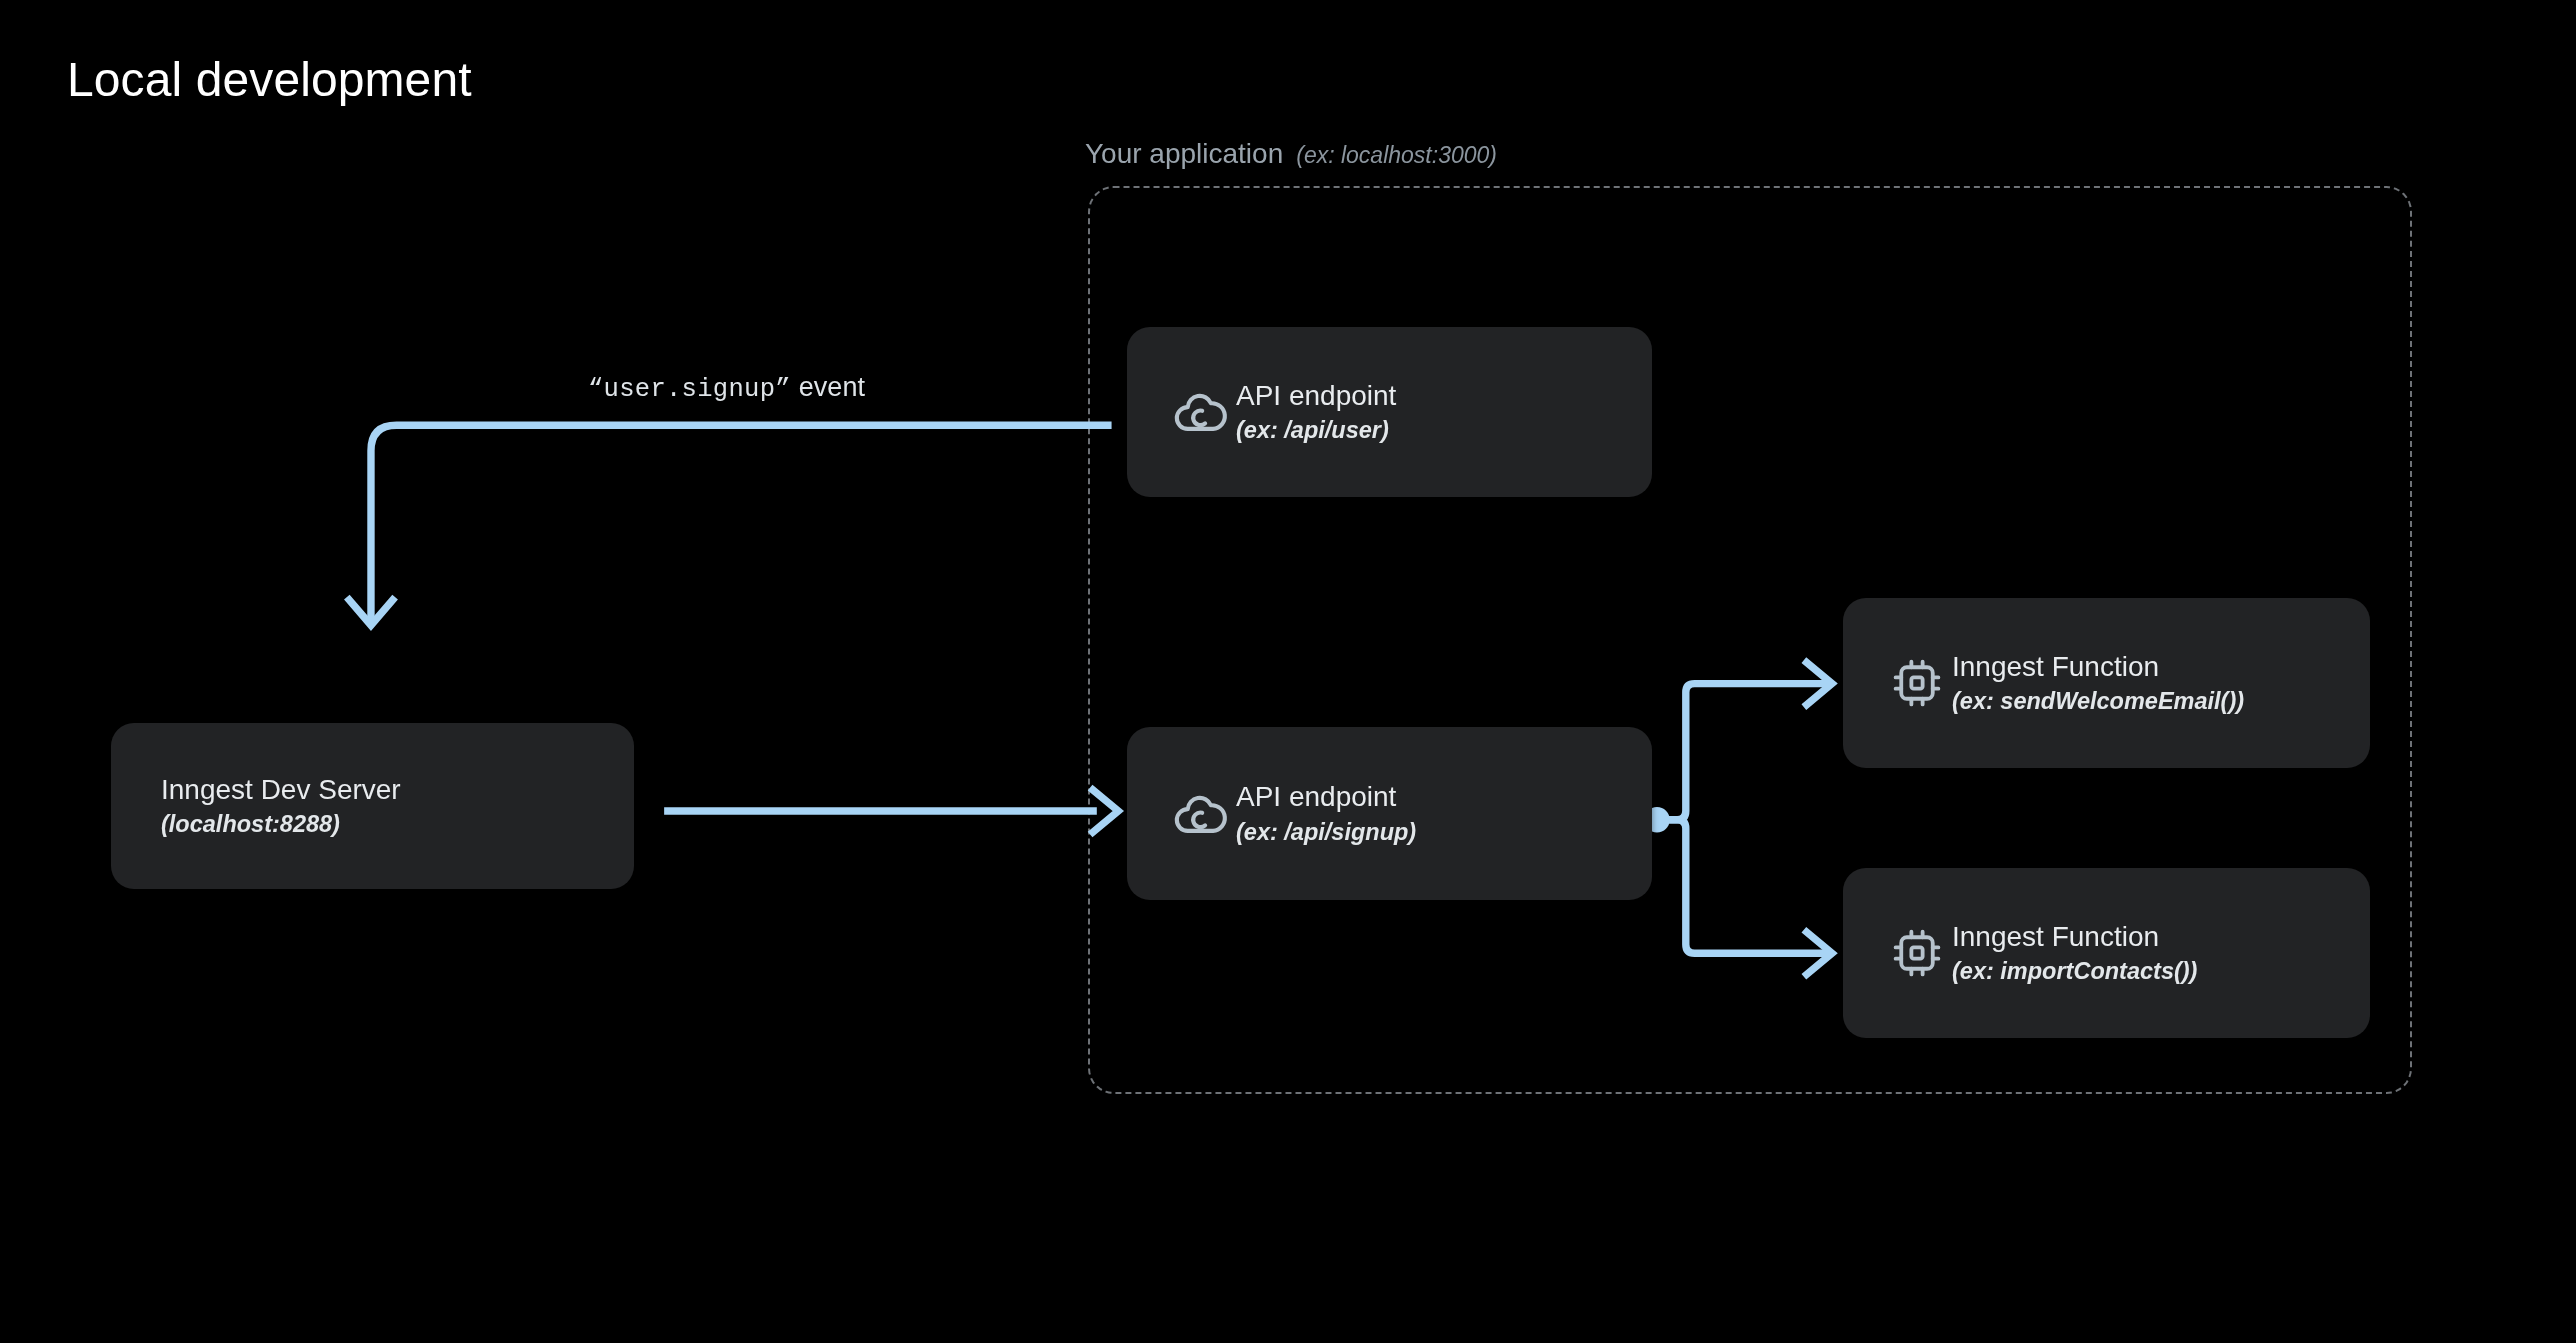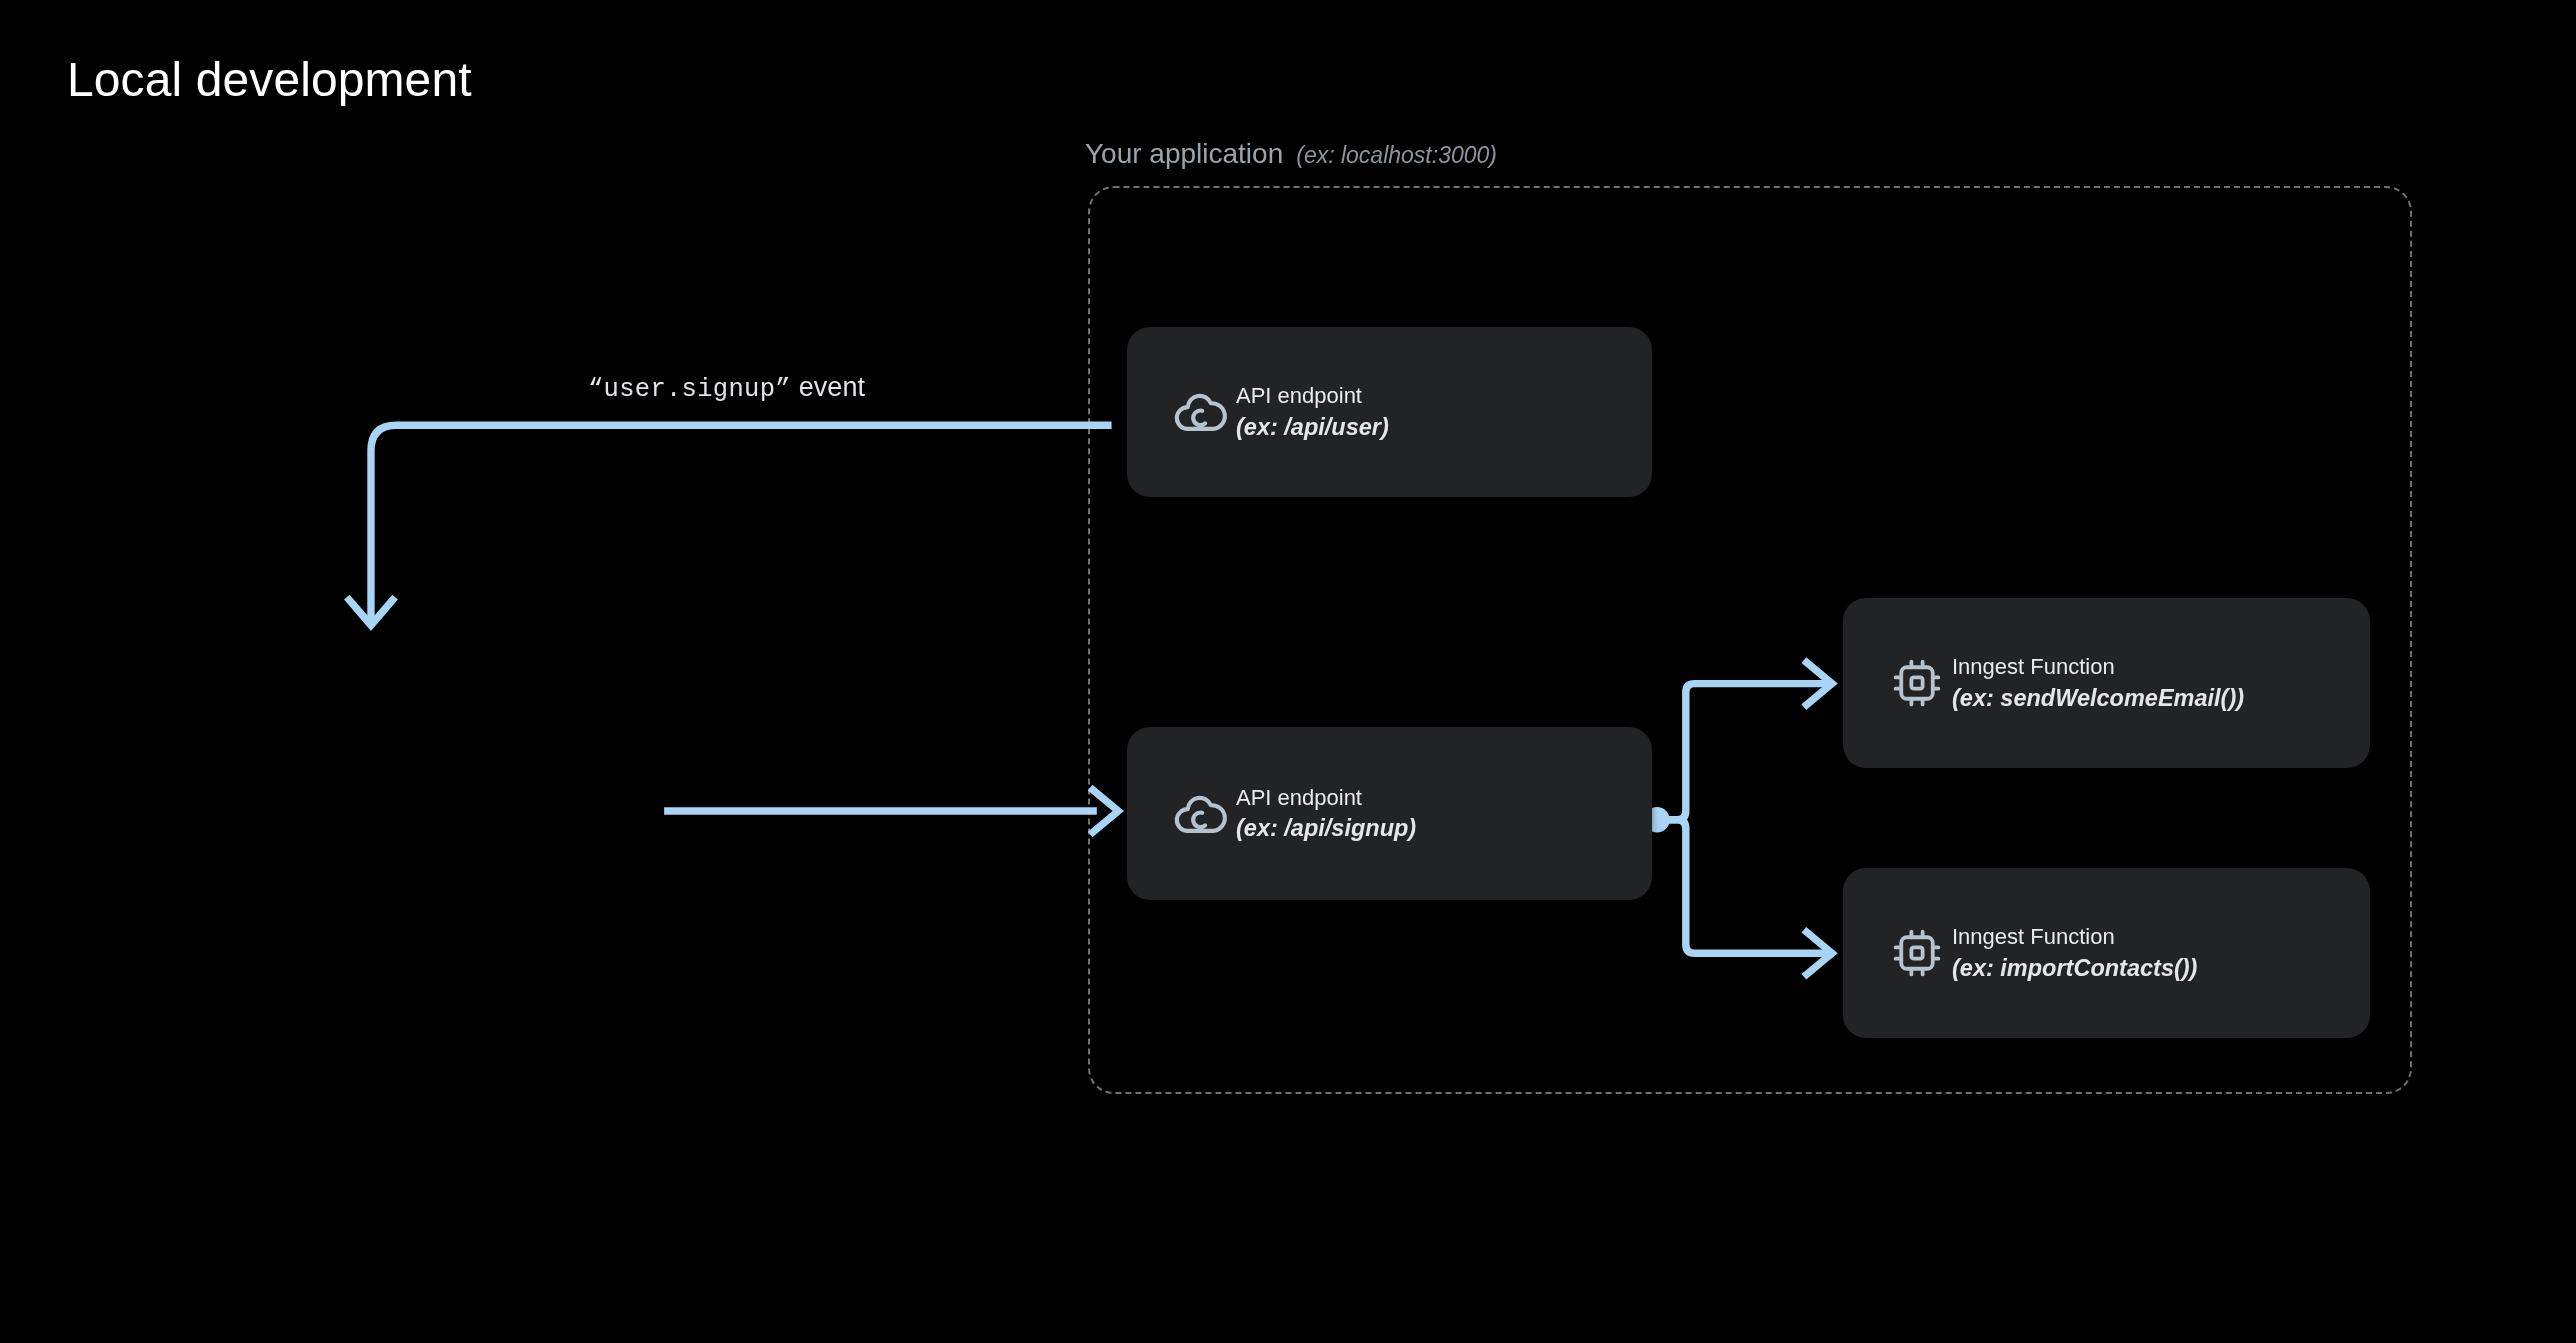--- a/index.html
+++ b/index.html
@@ -89,21 +89,21 @@
     justify-content: center;
     margin-left: 39px;
   }
   .node .node-text {
     display: flex;
     flex-direction: column;
     justify-content: center;
     line-height: 1.16;
   }
   .node .node-title {
-    font-size: 22px;
+    font-size: 28px;
     color: #e9ecef;
     font-weight: 400;
     white-space: nowrap;
   }
   .node .node-sub {
     font-size: 23.5px;
     color: #e3e7ea;
     font-style: italic;
     font-weight: 700;
     white-space: nowrap;
@@ -257,15 +257,21 @@
         <path d="M9.5 2.5v2.5M14.5 2.5v2.5M9.5 19v2.5M14.5 19v2.5"></path>
         <path d="M2.5 9.5h2.5M2.5 14.5h2.5M19 9.5h2.5M19 14.5h2.5"></path>
       </svg>
     </div>
     <div class="node-text">
       <span class="node-title">Inngest Function</span>
       <span class="node-sub">(ex: importContacts())</span>
     </div>
   </div>
 
+  <div class="node no-icon" id="node-dev-server">
+    <div class="node-text">
+      <span class="node-title">Inngest Dev Server</span>
+      <span class="node-sub">(localhost:8288)</span>
+    </div>
+  </div>
 
 </div>
 
 
 </body></html>

